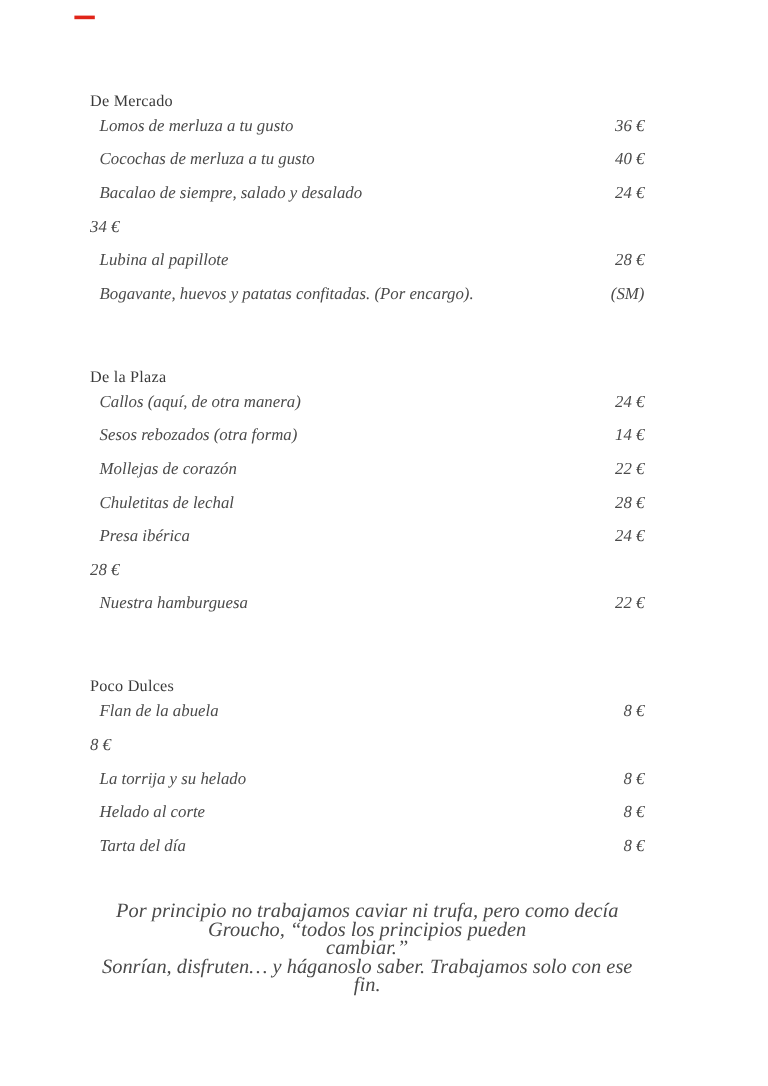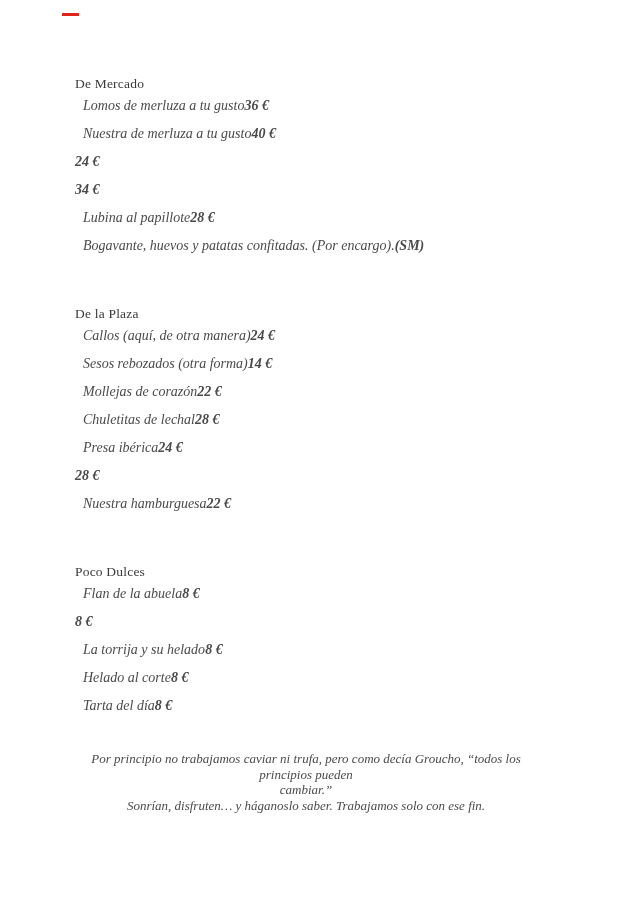--- a/index.html
+++ b/index.html
@@ -39,41 +39,41 @@
     font-style: normal;
     letter-spacing: 0.2px;
   }
 
   .section + .section { margin-top: 46px; }
 
   .row {
     height: 28px;
     display: flex;
     align-items: center;
+    justify-content: space-between;
     font-style: italic;
     font-size: 14px;
     color: #4a4a4a;
   }
 
   .row .dish {
     padding-left: 8px;
     white-space: nowrap;
   }
 
   .row .price {
     white-space: nowrap;
     text-align: right;
-    font-weight: bold;
   }
 
   .footer {
     margin-top: 31px;
     text-align: center;
     font-style: italic;
-    font-size: 13px;
+    font-size: 17px;
     line-height: 15.5px;
     color: #4a4a4a;
   }
 </style>
 </head>
 <body>
 
 <div class="page">
 
   <div class="red-dash" style="background-color: rgb(224, 36, 25);"></div>
@@ -83,25 +83,26 @@
     <div class="section">
       <div class="section-title">De Mercado</div>
       <div class="rows">
 
           <div class="row">
             <span class="dish">Lomos de merluza a tu gusto</span>
             <span class="price">36 €</span>
           </div>
 
           <div class="row">
-            <span class="dish">Nuestra de merluza a tu gusto</span>
+            <span class="dish">Cocochas de merluza a tu gusto</span>
             <span class="price">40 €</span>
           </div>
 
           <div class="row">
+            <span class="dish">Bacalao de siempre, salado y desalado</span>
             <span class="price">24 €</span>
           </div>
 
           <div class="row">
             <span class="price">34 €</span>
           </div>
 
           <div class="row">
             <span class="dish">Lubina al papillote</span>
             <span class="price">28 €</span>

